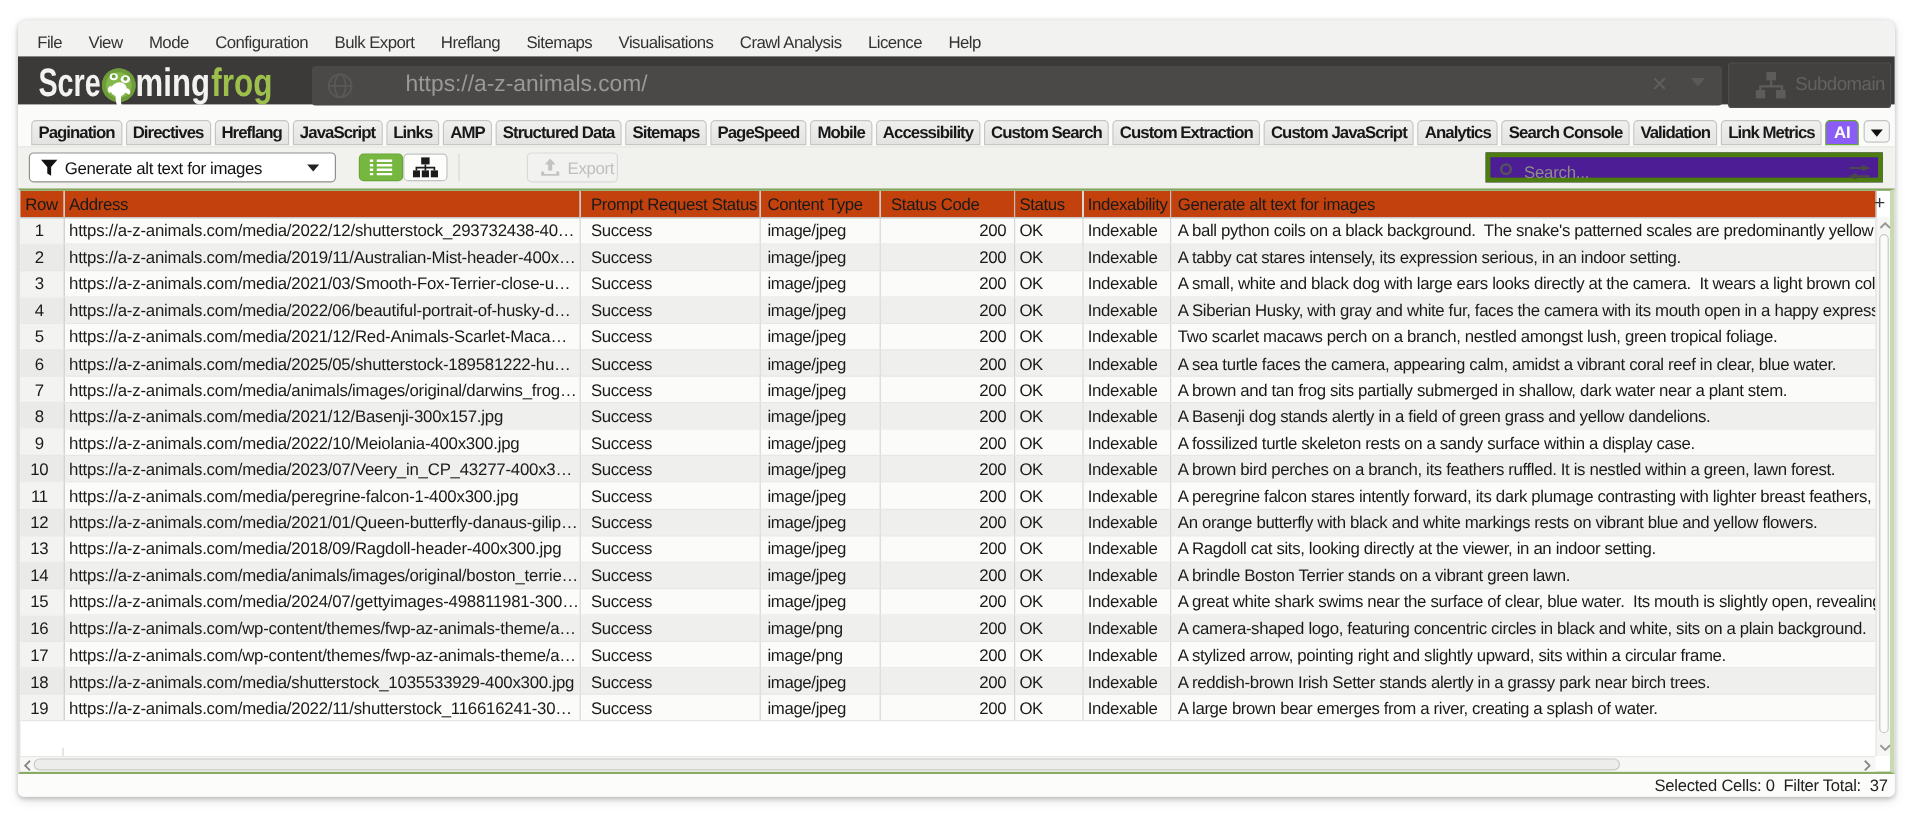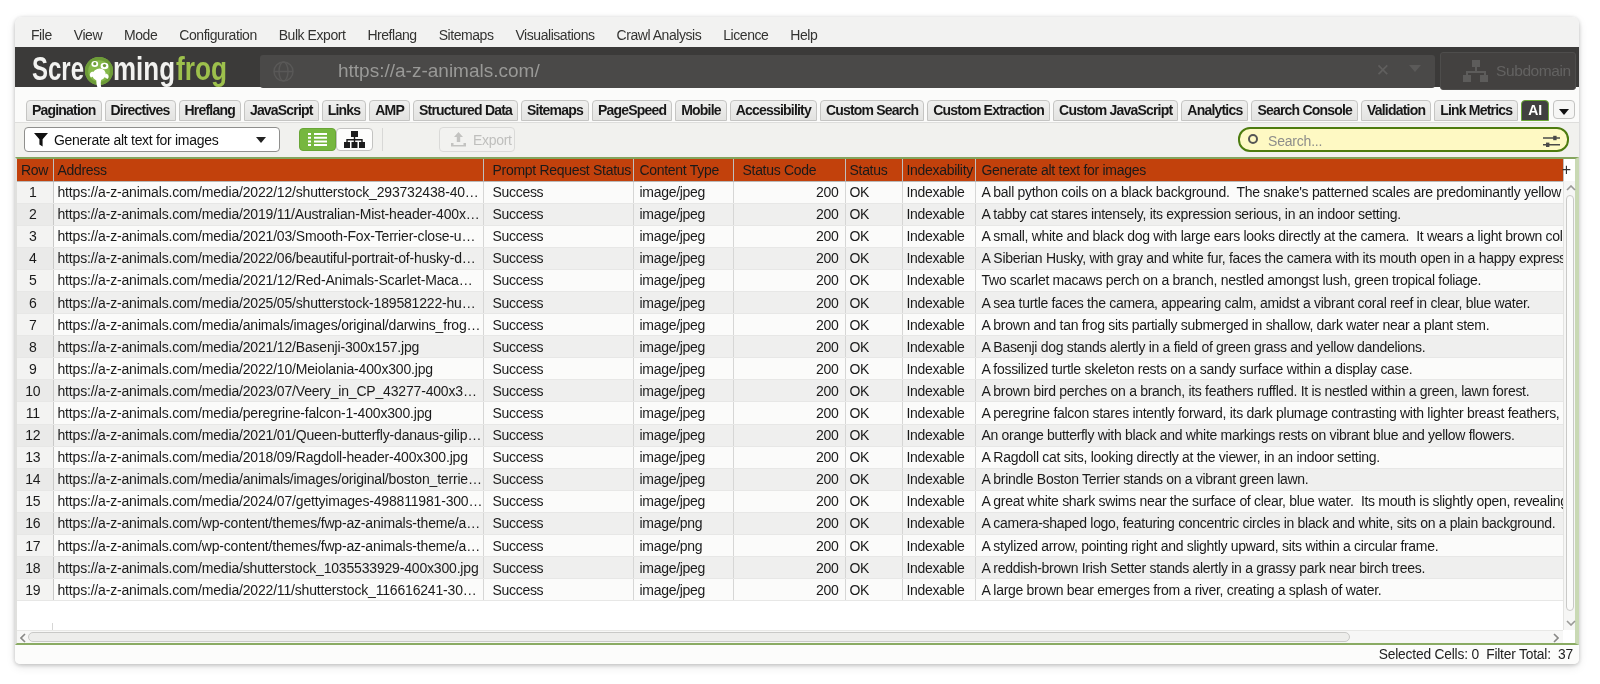--- a/index.html
+++ b/index.html
@@ -19,36 +19,36 @@
   .urlbox .x { position:absolute; right:45px; top:5px; font-size:17px; color:#605f5e; }
   .urlbox .dd { position:absolute; right:14px; top:10px; width:0; height:0; border-left:6px solid transparent; border-right:6px solid transparent; border-top:7px solid #5b5a59; }
   .subbtn { position:absolute; right:3px; top:5px; width:136px; height:38px; background:#434140; border:1px solid #4e4d4c; border-radius:3px; }
   .subbtn .txt { position:absolute; left:55px; top:9px; font-size:15.5px; letter-spacing:-0.4px; color:#636261; }
 
   
   .tabbar { position:absolute; left:0; top:78px; width:100%; height:28px; background:#fbfbfa; border-bottom:1px solid #dededc; padding-left:11px; white-space:nowrap; }
   .tab { display:inline-block; margin-top:5px; margin-right:3px; height:21px; line-height:19px; padding:0 5px;
          background:linear-gradient(#f0f0ef,#e3e3e1); border:1px solid #c5c5c3; border-radius:4px 4px 0 0;
          font-size:14px; letter-spacing:-0.8px; font-weight:bold; color:#181818; vertical-align:top; }
-  .tab.ai { background:#404040; border-color:#69a637; color:#fff; padding:0 6px; letter-spacing:0; }
+  .tab.ai { background:#8b5cf6; border-color:#69a637; color:#fff; padding:0 6px; letter-spacing:0; }
   .tabdd { display:inline-block; margin-top:5px; margin-left:1px; width:22px; height:19px; background:#f6f6f5; border:1px solid #c3c3c1; border-radius:4px; vertical-align:top; text-align:center; }
   .tabdd i { display:inline-block; margin-top:6px; width:0; height:0; border-left:5px solid transparent; border-right:5px solid transparent; border-top:6px solid #111; }
 
   
   .toolbar { position:absolute; left:0; top:106px; width:100%; height:34px; background:#f1f1ee; }
   .filtersel { position:absolute; left:9px; top:4px; width:256px; height:25px; background:#fff; border:1px solid #8f8f8d; border-radius:4px; }
   .filtersel .txt { position:absolute; left:29px; top:4px; font-size:14px; letter-spacing:-0.3px; color:#111; }
   .filtersel .car { position:absolute; right:13px; top:9px; width:0; height:0; border-left:5.5px solid transparent; border-right:5.5px solid transparent; border-top:6.5px solid #222; }
   .viewbtn { position:absolute; top:5px; width:37px; height:23px; border-radius:4px; }
   .viewbtn.list { left:284px; background:#76b73f; border:1px solid #69a637; }
   .viewbtn.tree { left:321px; background:#fdfdfc; border:1px solid #c3c3c1; }
   .tsep { position:absolute; left:367px; top:5px; width:1px; height:23px; background:#d8d8d6; }
   .exportbtn { position:absolute; left:377px; top:4px; width:76px; height:25px; background:#f2f2f0; border:1px solid #dadad8; border-radius:4px;margin-left:47px; }
   .exportbtn .txt { position:absolute; left:33px; top:4px; font-size:14px; letter-spacing:-0.3px; color:#bfbfbd; }
-  .searchbox { position:absolute; right:10px; top:4px; width:331px; height:25px; background:#fef9c3; border:2px solid #4d7c0f; border-radius:12px; }
+  .searchbox { position:absolute; right:10px; top:4px; width:331px; height:25px; background:#4c1d95; border:4px solid #4d7c0f; border-radius:0; }
   .searchbox .ring { position:absolute; left:8px; top:5px; width:10px; height:10px; border:2px solid #555; border-radius:50%; }
   .searchbox .txt { position:absolute; left:28px; top:4px; font-size:14px; letter-spacing:-0.2px; color:#8d8d8b; }
 
   
   .tablearea { position:absolute; left:0; top:140px; width:1564px; height:488px; background:#fff;
                border:2px solid #aec394; border-left-color:#e0e0de; border-right-width:4px; border-right-color:#c9d9b4; border-top-color:#84a55d; border-bottom-color:#8aab63; }
   table { border-collapse:collapse; table-layout:fixed; width:1546px; }
   td,th { overflow:hidden; white-space:nowrap; font-size:14px; letter-spacing:-0.3px; font-weight:normal; color:#1a1a1a; padding:0 0 0 6px; text-align:left; vertical-align:middle; }
   thead th { background:#c2410c; height:22px; border-right:1px solid #bfbfbe; border-bottom:1px solid #b9b9b8; }
   tbody td { height:22.1px; border-right:1px solid #d6d6d5; border-bottom:1px solid #e7e7e6; }

